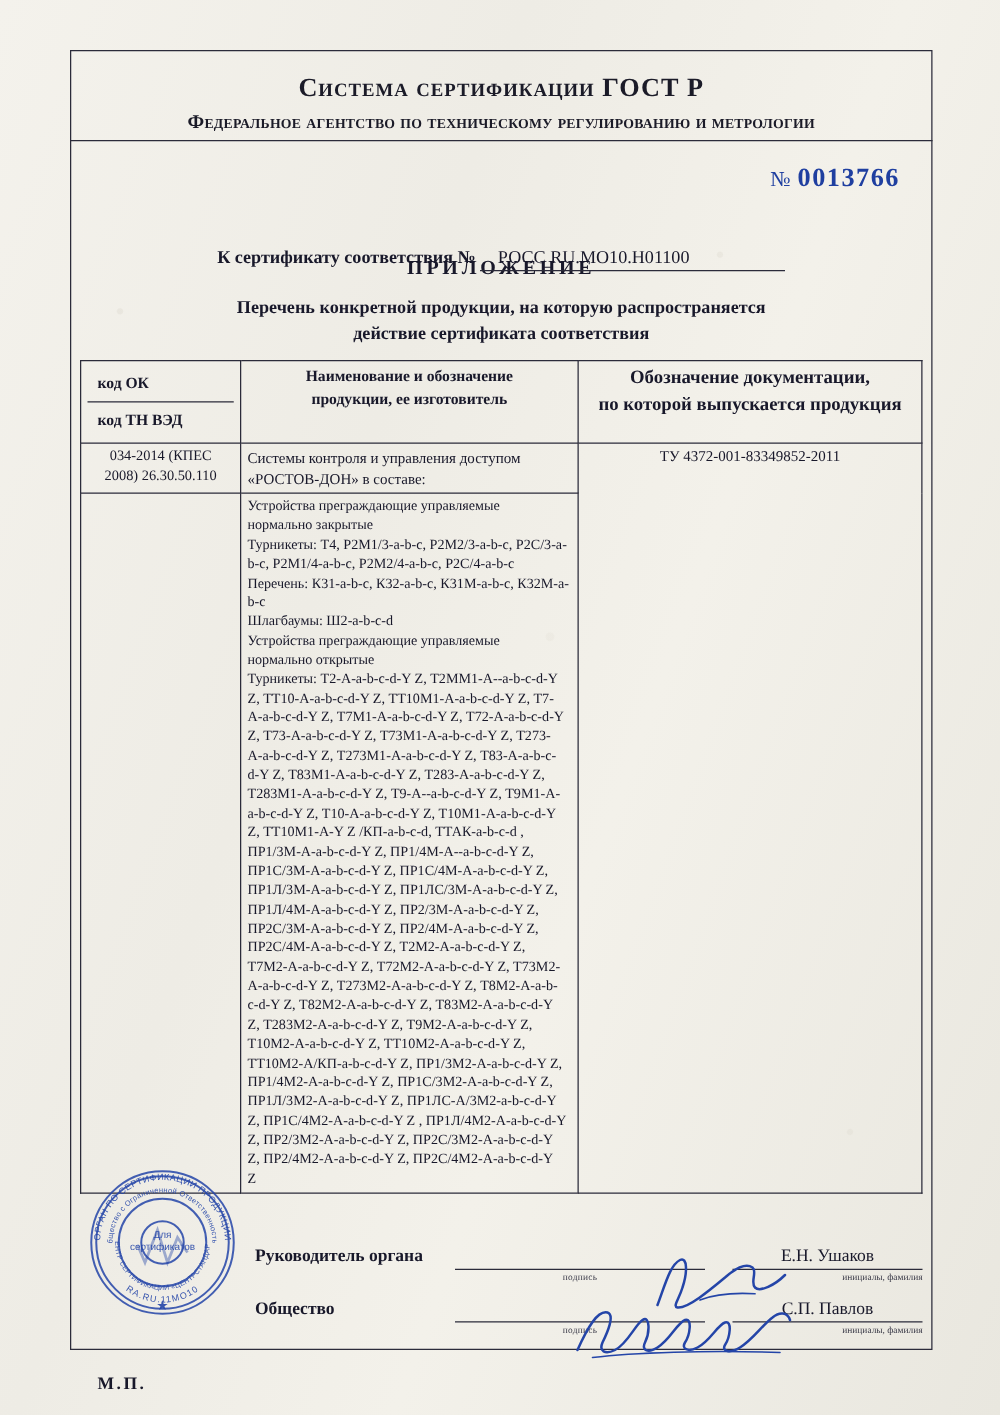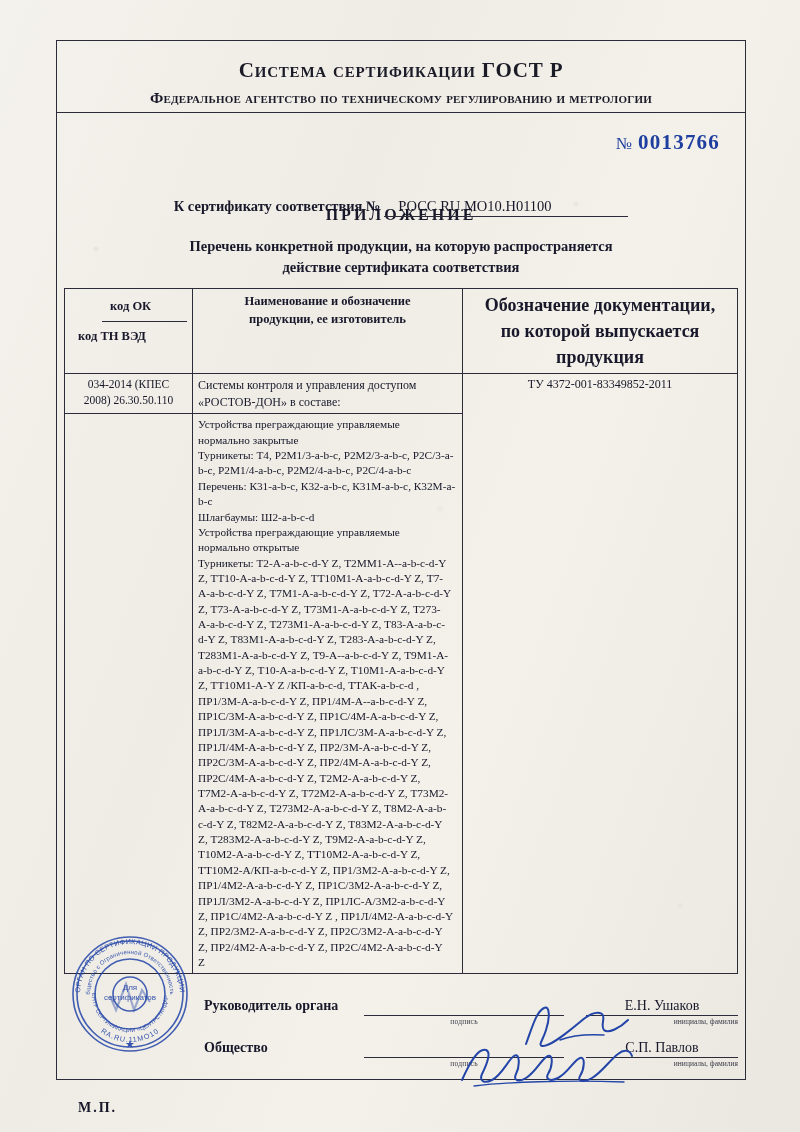--- a/index.html
+++ b/index.html
@@ -157,33 +157,32 @@
   }
   .ok-top, .ok-bot {
     font-size: 12.5px;
     font-weight: bold;
     text-align: left;
     padding: 7px 8px;
     color: #18182a;
   }
   .ok-top {
     border-bottom: 1px solid #2b2b3a;
-    margin-left: 32px;
   }
   th.h-name {
     width: 270px;
     font-size: 12.5px;
     font-weight: bold;
     text-align: center;
     color: #18182a;
     line-height: 1.45;
     padding: 12px 8px;
   }
   th.h-doc {
-    font-size: 18px;
+    font-size: 15px;
     font-weight: bold;
     text-align: center;
     color: #18182a;
     line-height: 1.45;
     padding: 12px 8px;
   }
   td.c-ok {
     font-size: 11.5px;
     line-height: 1.35;
     text-align: center;

